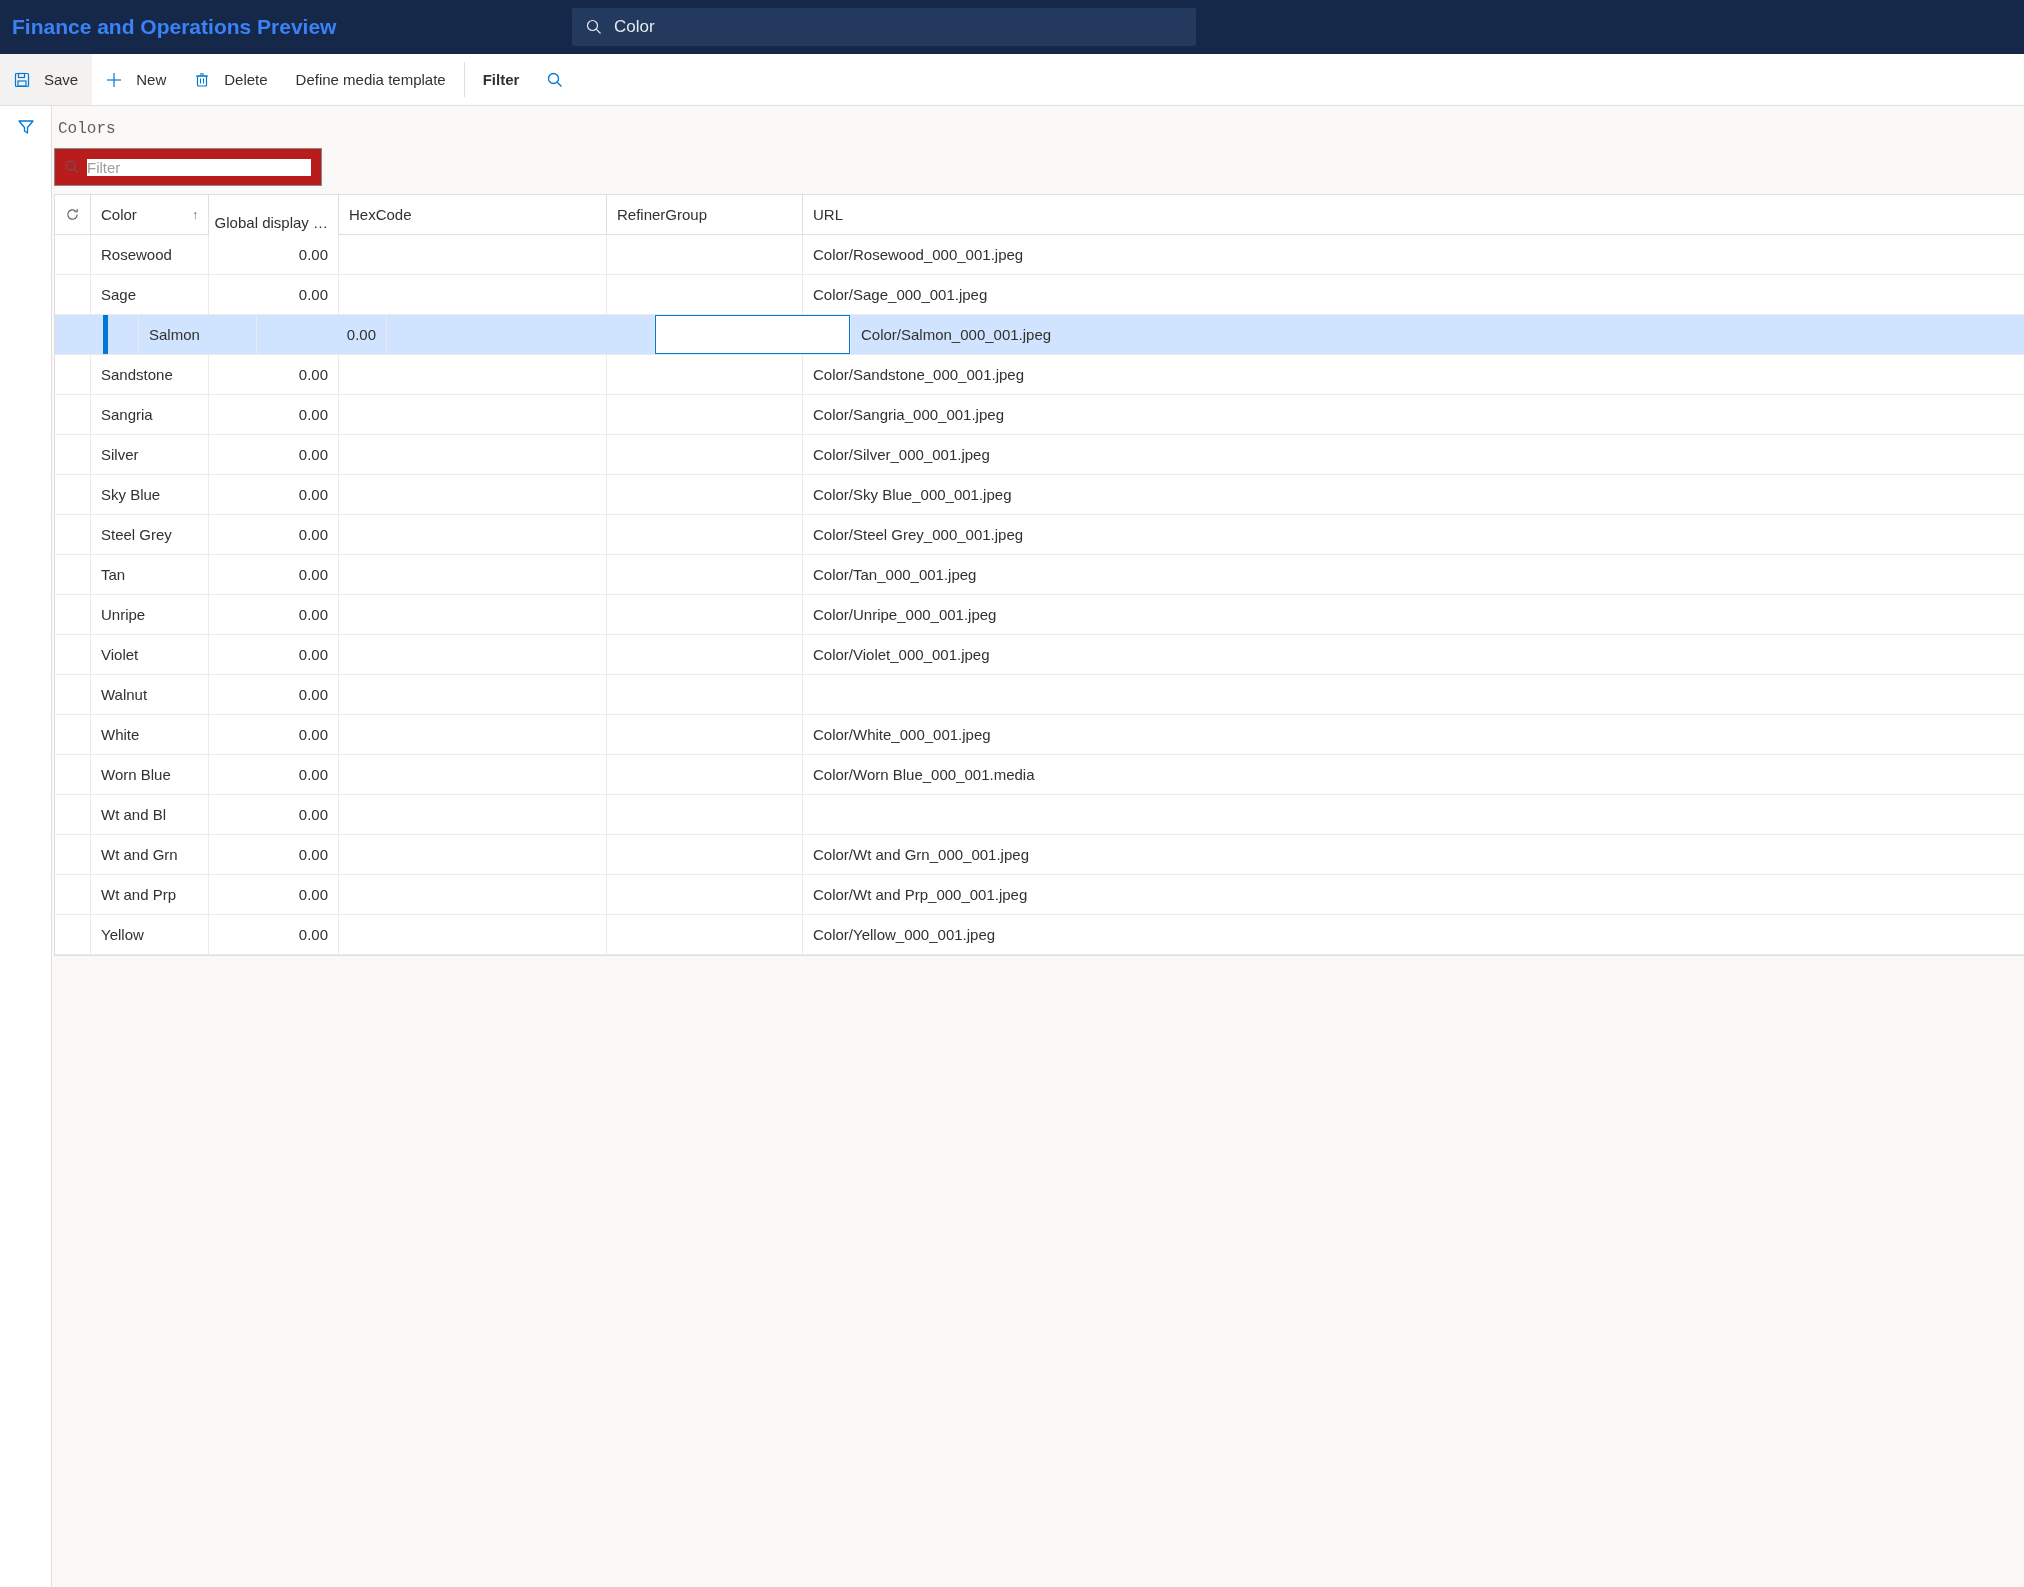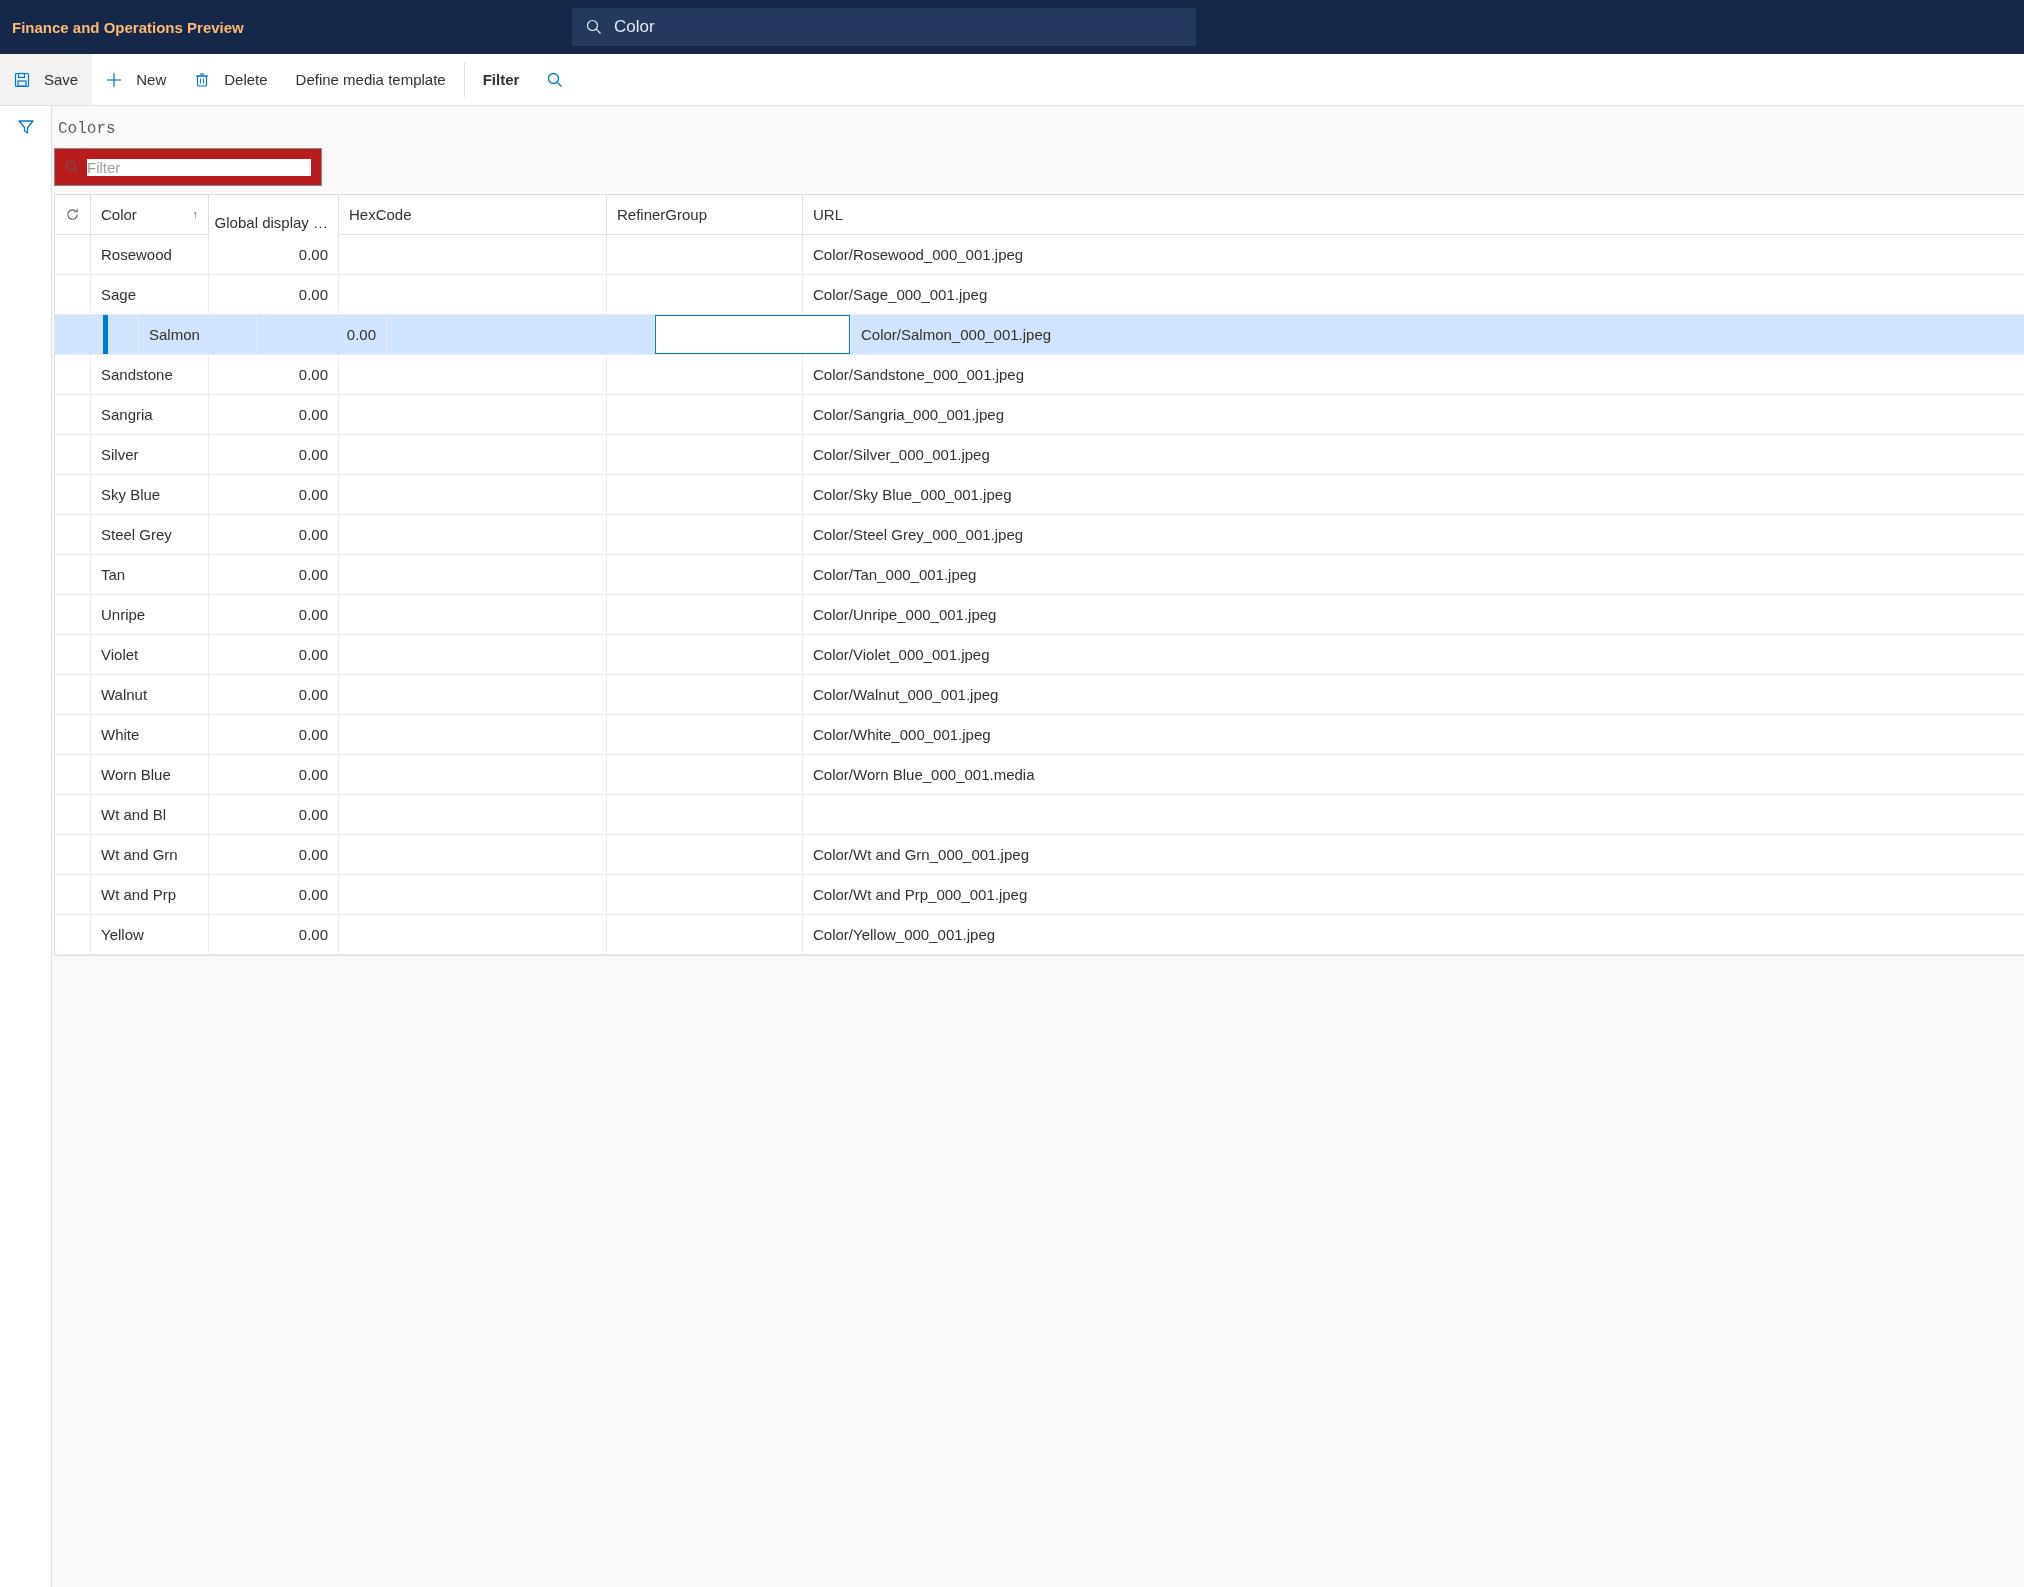--- a/index.html
+++ b/index.html
@@ -11,22 +11,22 @@
   overflow: hidden;
 }
 .header {
   background: #15284a;
   height: 54px;
   display: flex;
   align-items: center;
   padding: 0 12px;
 }
 .header-title {
-  color: #fdba74;
-  font-size: 15px;
+  color: #3b82f6;
+  font-size: 21px;
   font-weight: 600;
   flex: 0 0 560px;
 }
 .search-box {
   background: #23395d;
   height: 38px;
   flex: 1;
   max-width: 624px;
   display: flex;
   align-items: center;
@@ -358,21 +358,20 @@
               <div class="col col-hex"></div>
               <div class="col col-refiner"></div>
               <div class="col col-url">Color/Violet_000_001.jpeg</div>
             </div>
             <div class="grid-row">
               <div class="col col-refresh"></div>
               <div class="col col-color">Walnut</div>
               <div class="col col-disp">0.00</div>
               <div class="col col-hex"></div>
               <div class="col col-refiner"></div>
-              <div class="col col-url">Color/Walnut_000_001.jpeg</div>
             </div>
             <div class="grid-row">
               <div class="col col-refresh"></div>
               <div class="col col-color">White</div>
               <div class="col col-disp">0.00</div>
               <div class="col col-hex"></div>
               <div class="col col-refiner"></div>
               <div class="col col-url">Color/White_000_001.jpeg</div>
             </div>
             <div class="grid-row">

